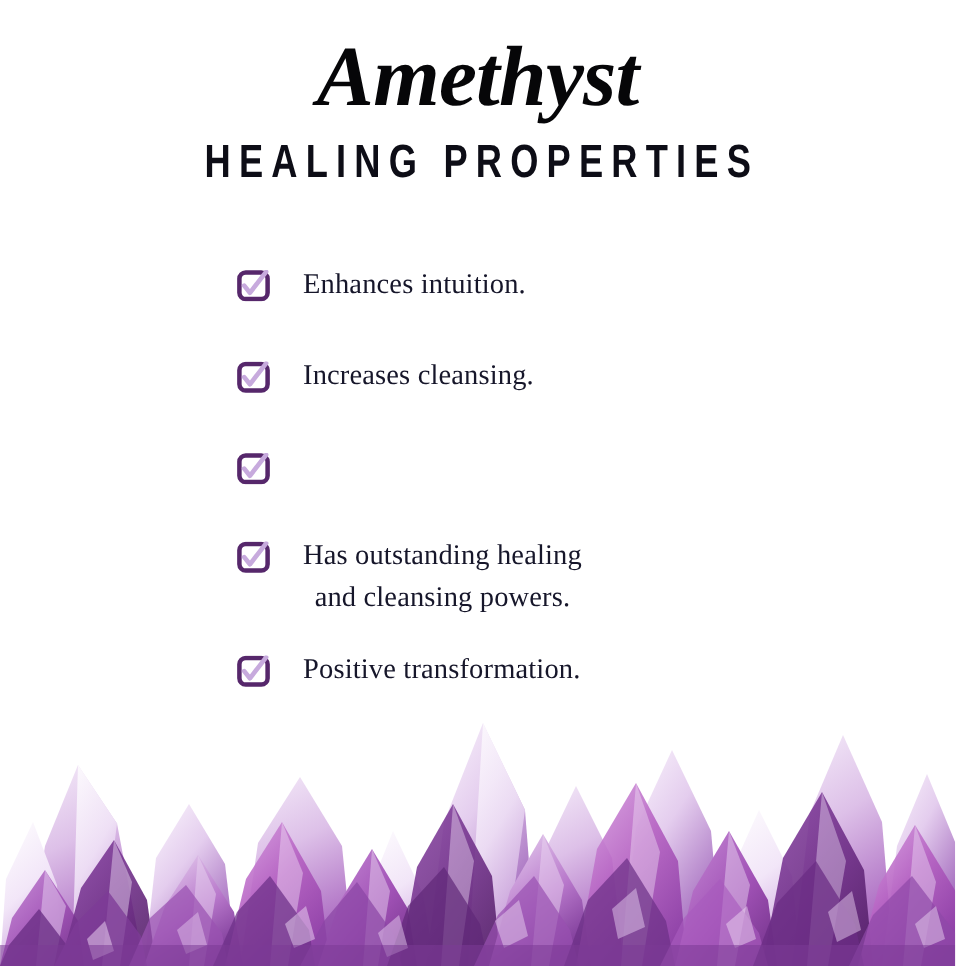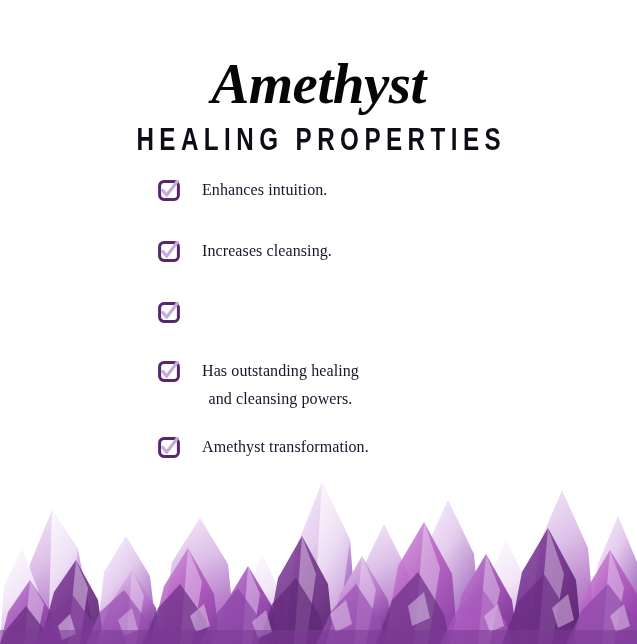--- a/index.html
+++ b/index.html
@@ -23,21 +23,21 @@
     background: #ffffff;
     overflow: hidden;
   }
 
   
   .header {
     position: absolute;
     top: 0; left: 0;
     width: 637px;
     text-align: center;
-    padding-top: 54px;
+    padding-top: 22px;
   }
 
   .title-main {
     font-family: "Liberation Serif", "DejaVu Serif", serif;
     font-weight: bold;
     font-style: italic;
     font-size: 57px;
     line-height: 1.05;
     letter-spacing: -0.5px;
     color: #060608;
@@ -81,21 +81,21 @@
     width: 22px;
     height: 21px;
     margin-top: 4px;
     position: relative;
   }
   .check-box svg { display:block; width:22px; height:21px; }
 
   .prop-text {
     margin-left: 22px;
     font-family: "Liberation Serif", "DejaVu Serif", serif;
-    font-size: 16px;
+    font-size: 19px;
     line-height: 27px;
     color: #16162a;
     white-space: pre-line;
     letter-spacing: 0.1px;
   }
   .prop-item.two-line .prop-text {
     text-align: center;
     line-height: 28px;
   }
 
@@ -162,21 +162,21 @@
 and cleansing powers.</span>
     </li>
 
     <li class="prop-item">
       <span class="check-box">
         <svg viewBox="0 0 22 21" xmlns="http://www.w3.org/2000/svg">
           <rect x="1.6" y="1.6" width="18.8" height="17.8" rx="4.2" ry="4.2" fill="none" stroke="#56276b" stroke-width="3"></rect>
           <path d="M4.8 10.4 L8.6 15.2 L19.4 1.2" fill="none" stroke="#c7aadd" stroke-width="3.1" stroke-linecap="round" stroke-linejoin="round"></path>
         </svg>
       </span>
-      <span class="prop-text">Amethyst transformation.</span>
+      <span class="prop-text">Positive transformation.</span>
     </li>
 
   </ul>
 
   <div class="crystals">
     <svg viewBox="0 0 637 200" xmlns="http://www.w3.org/2000/svg" preserveAspectRatio="none">
       <defs>
         <linearGradient id="gA" x1="0" y1="0" x2="0.3" y2="1">
           <stop offset="0%" stop-color="#f6eefa"></stop>
           <stop offset="45%" stop-color="#ddc0e8"></stop>

